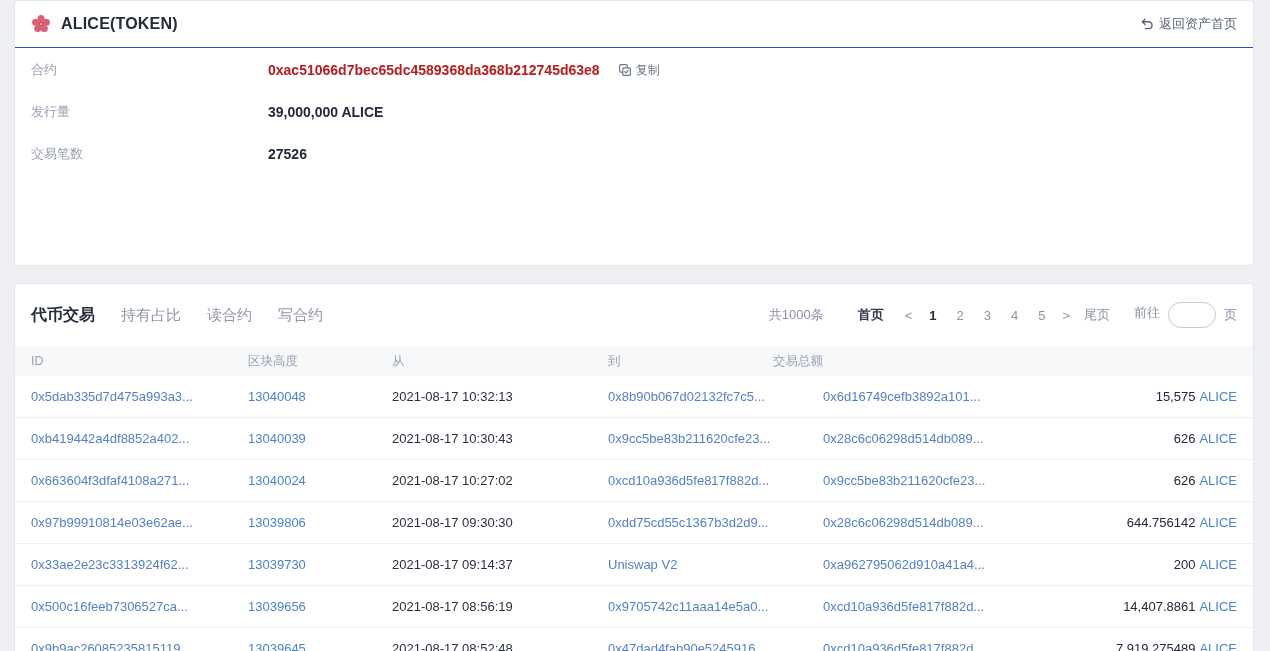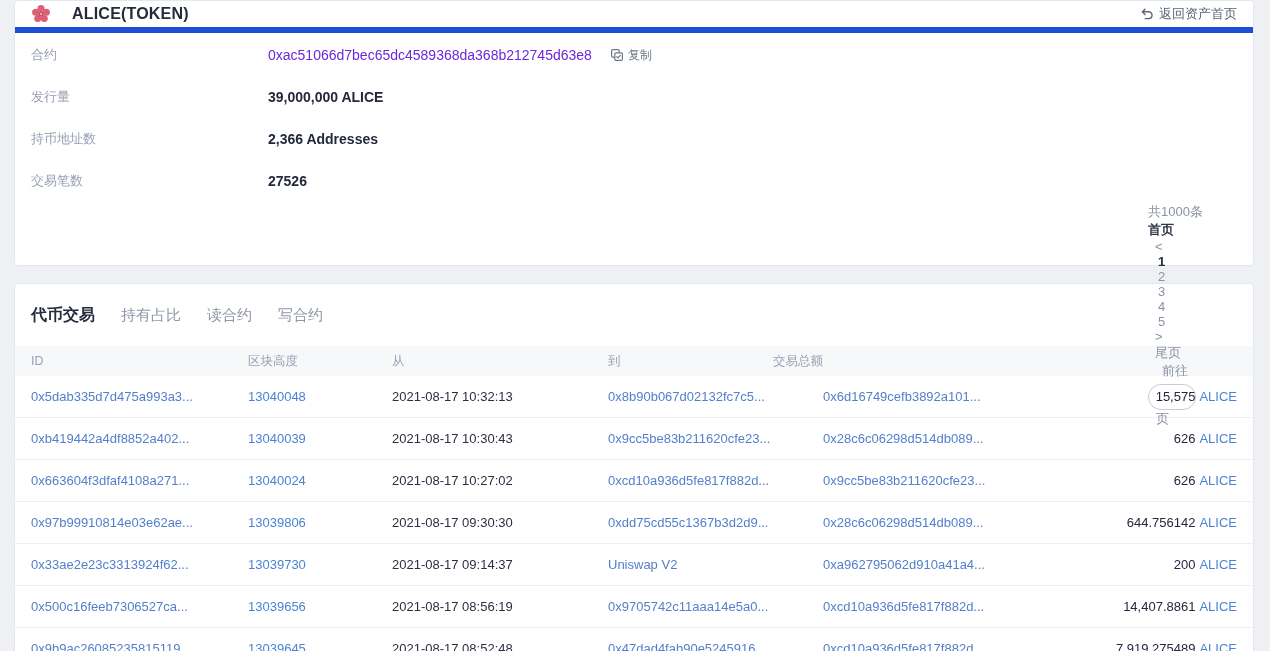--- a/index.html
+++ b/index.html
@@ -12,45 +12,45 @@
   }
   .card {
     position:absolute; left:14px; width:1240px;
     background:#ffffff; border:1px solid #e4e7ee; border-radius:4px;
   }
   #card-info { top:0; height:266px; }
   #card-tx { top:283px; height:400px; }
 
   
   .title-row {
-    height:32px; display:flex; align-items:center;
-    padding:0 16px; border-bottom:6px solid #1d4ed8;gap:11px;
+    height:47px; display:flex; align-items:center;
+    padding:0 16px; border-bottom:1px solid #1d4ed8;
   }
   .logo { width:20px; height:20px; margin-right:10px; flex:0 0 auto; }
   .page-title { font-size:16px; font-weight:bold; color:#252b3a; letter-spacing:.2px; }
   .back-link {
     margin-left:auto; display:flex; align-items:center; gap:5px;
     font-size:13px; color:#5a6478; cursor:pointer;
   }
   .info-rows { padding-top:1px; }
   .info-row { height:42px; display:flex; align-items:center; padding:12px 16px; font-size:13px; }
   .info-label { width:237px; color:#9aa0b4; flex:0 0 auto; }
   .info-value { font-size:14px; font-weight:bold; color:#23283d; }
-  .info-link { font-size:14px; color:#6d28d9; cursor:pointer; font-weight:normal; }
+  .info-link { font-size:14px; color:#b91c1c; cursor:pointer; font-weight:bold; }
   .copy-btn {
     margin-left:18px; display:flex; align-items:center; gap:4px;
     color:#6e7787; font-size:12px; cursor:pointer;
   }
 
   
   .tab-bar { height:62px; display:flex; align-items:center; padding:0 16px; }
   .tab { font-size:15px; color:#8f96a8; margin-right:26px; cursor:pointer; }
   .tab.active { font-size:16px; font-weight:bold; color:#262b3d; }
 
-  .pagination { margin-left:auto; display:flex; align-items:flex-start; font-size:13px; color:#8b92a5;flex-direction:column; }
+  .pagination { margin-left:auto; display:flex; align-items:center; font-size:13px; color:#8b92a5; }
   .pg-total { margin-right:34px; }
   .pg-first { font-weight:bold; color:#30374a; margin-right:14px; cursor:pointer; }
   .pg-arrow { margin:0 7px; cursor:pointer; font-size:13px; }
   .pg-page { margin:0 7px; padding:0 3px; cursor:pointer; }
   .pg-page.current { font-weight:bold; color:#262b3d; }
   .pg-last { margin:0 10px 0 7px; cursor:pointer; }
   .pg-goto-label { margin:0 8px 4px 14px; }
   .pg-input {
     width:48px; height:26px; border:1px solid #c6cbd7; border-radius:13px;
     background:#fff; outline:none; text-align:center; font-size:13px; color:#30374a;
@@ -113,24 +113,20 @@
           </svg>
         </span>
         <span>复制</span>
       </span>
     </div>
     <div class="info-row">
       <span class="info-label">发行量</span>
       <span class="info-value">39,000,000 ALICE</span>
     </div>
     <div class="info-row">
-      <span class="info-label">持币地址数</span>
-      <span class="info-value">2,366 Addresses</span>
-    </div>
-    <div class="info-row">
       <span class="info-label">交易笔数</span>
       <span class="info-value">27526</span>
     </div>
   </div>
 </div>
 
 <div class="card" id="card-tx">
   <div class="tab-bar">
     <span class="tab active">代币交易</span>
     <span class="tab">持有占比</span>

